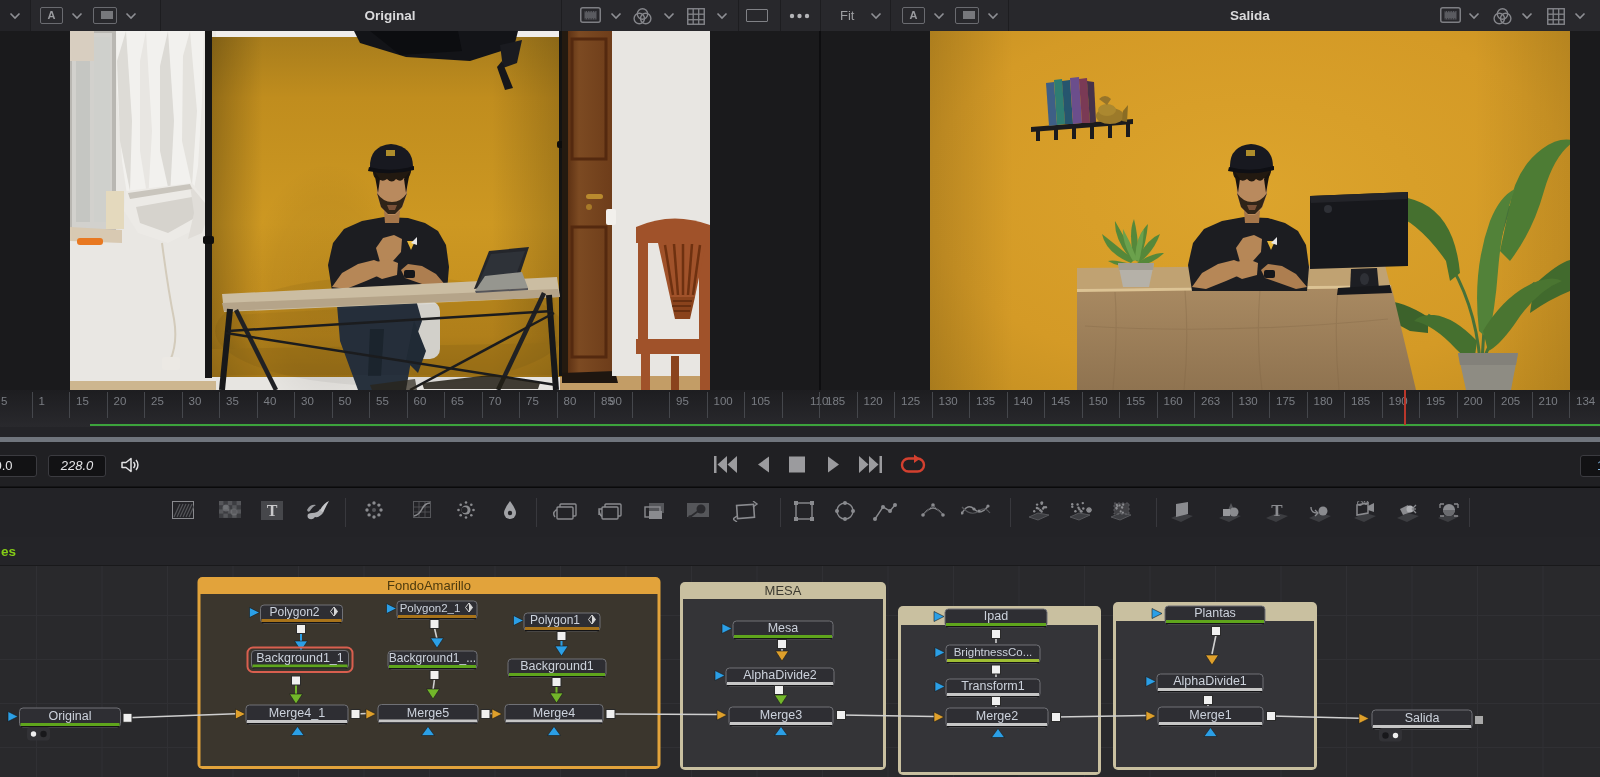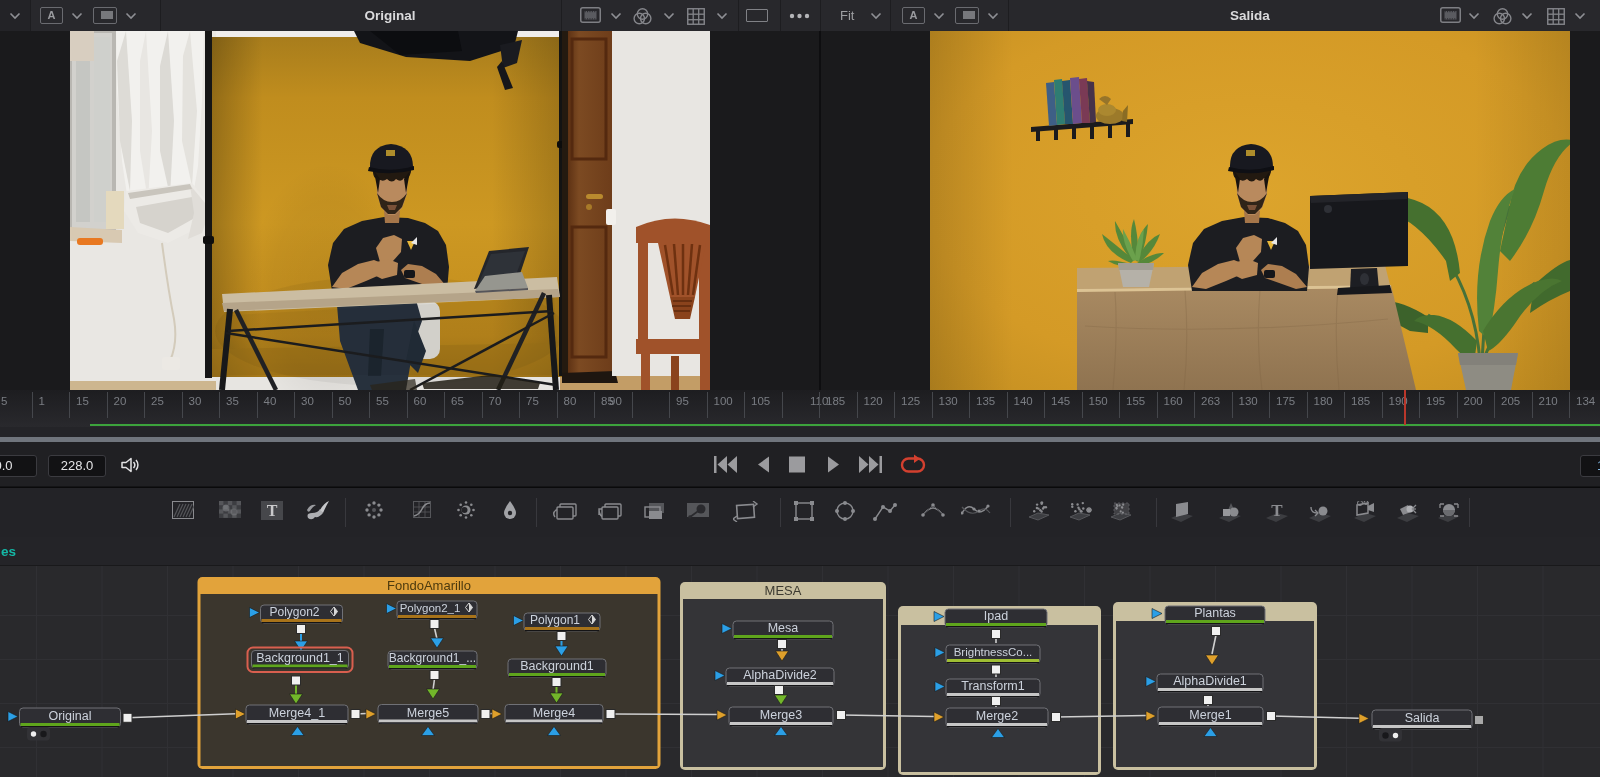--- a/index.html
+++ b/index.html
@@ -14,21 +14,21 @@
   .tick{position:absolute;top:2px;width:1px;height:26px;background:#45474c;}
   .tlabel{position:absolute;top:5px;font-size:11.5px;color:#7a7d83;}
   #greenline{left:90px;top:424px;width:1510px;height:2px;background:#3ca33c;}
   #playhead{top:390px;width:2px;height:35px;background:#b9372b;}
   #strip1{left:0;top:427px;width:1600px;height:10px;background:#242428;}
   #scrollbar{left:0;top:437px;width:1600px;height:5px;background:#70757d;}
   #transport{left:0;top:442px;width:1600px;height:45px;background:#202023;border-bottom:1px solid #141416;}
   .numbox{position:absolute;top:13px;height:22px;background:#121214;border:1px solid #3b3b40;border-radius:3px;color:#e4e4e6;font-size:13px;text-align:center;line-height:20px;}
   #toolbar{left:0;top:488px;width:1600px;height:49px;background:#232327;}
   .tsep{position:absolute;top:10px;width:1px;height:29px;background:#38383d;}
-  #nhead{left:0;top:537px;width:1600px;height:29px;background:#242428;border-bottom:1px solid #19191b;color:#14b8a6;font-weight:bold;font-size:13.5px;overflow:hidden;padding-left:46px;}
+  #nhead{left:0;top:537px;width:1600px;height:29px;background:#242428;border-bottom:1px solid #19191b;color:#84cc16;font-weight:bold;font-size:13.5px;overflow:hidden;padding-left:46px;}
   #ncanvas{left:0;top:566px;width:1600px;height:211px;background:#29292c;}
 </style>
 </head>
 <body>
 <div id="app">
 
 <div id="vhead" class="abs">
       <div class="abs" style="left:0;top:0;width:30px;height:31px;background:#232327;"></div>
       <svg class="abs" style="left:9px;top:12px" width="12" height="8">
         <path d="M1.5 1.5 L6 6 L10.5 1.5" stroke="#8e8f94" stroke-width="1.6" fill="none"></path>
@@ -483,21 +483,21 @@
       <div class="tlabel" style="left:1538.5px">210</div>
       <div class="tick" style="left:1569.0px"></div>
       <div class="tlabel" style="left:1576.0px">134</div>
     </div>
 <div id="greenline" class="abs"></div>
 <div id="playhead" class="abs" style="left:1404px;"></div>
 <div id="strip1" class="abs"></div>
 <div id="scrollbar" class="abs"></div>
 <div id="transport" class="abs">
       <div class="numbox" style="left:-30px;width:67px;">0.0</div>
-      <div class="numbox" style="left:48px;width:58px;">228.0</div>
+      <div class="numbox" style="left:48px;width:58px;font-style:italic;">228.0</div>
       <svg class="abs" style="left:120px;top:14px" width="22" height="18">
         <path d="M2 6.5 L6 6.5 L11 2.5 L11 15.5 L6 11.5 L2 11.5 Z" fill="none" stroke="#e2e2e4" stroke-width="1.5" stroke-linejoin="round"></path>
         <path d="M13.5 6 A4.5 4.5 0 0 1 13.5 12" fill="none" stroke="#e2e2e4" stroke-width="1.5"></path>
         <path d="M16 4 A7.5 7.5 0 0 1 16 14" fill="none" stroke="#e2e2e4" stroke-width="1.5"></path>
       </svg>
       <svg class="abs" style="left:712px;top:12px" width="216" height="21">
         <rect x="2" y="2" width="2.5" height="17" fill="#9b9b9e"></rect>
         <path d="M15 2 L5.5 10.5 L15 19 Z" fill="#9b9b9e"></path>
         <path d="M25 2 L15.5 10.5 L25 19 Z" fill="#9b9b9e"></path>
         <path d="M57 2.5 L46 10.5 L57 18.5 Z" fill="#9b9b9e"></path>

